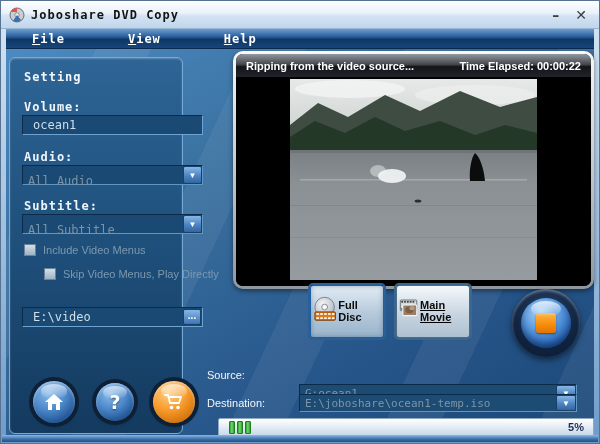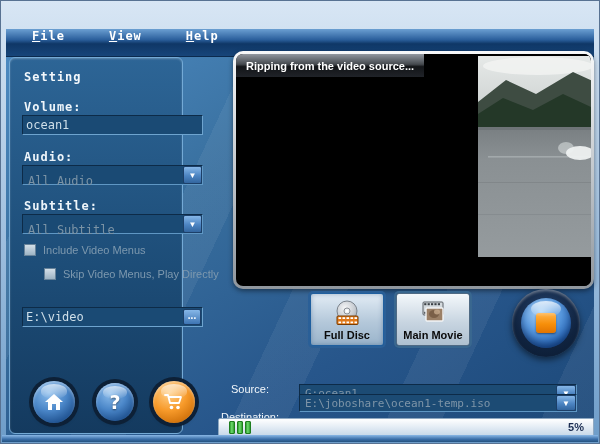--- a/index.html
+++ b/index.html
@@ -14,36 +14,36 @@
   .app-ico{margin-left:8px;}
   .wtitle{margin-left:6px;font:bold 12px "DejaVu Sans Mono",monospace;color:#141414;letter-spacing:1px;}
   .win-controls{margin-left:auto;margin-right:12px;display:flex;gap:16px;}
   .wbtn{font:bold 14px "DejaVu Sans",sans-serif;color:#3c3c3c;cursor:pointer;line-height:14px;}
   
   .client{position:absolute;left:5px;right:5px;top:28px;bottom:8px;
     background:linear-gradient(150deg,#4e8cc4 0%,#39709f 35%,#27568b 70%,#1c4878 100%);}
   .client:before{content:"";position:absolute;inset:0;
     background:repeating-linear-gradient(115deg,transparent 0 90px,rgba(255,255,255,.06) 90px 140px);}
   
-  .menubar{position:absolute;left:5px;right:5px;top:28px;height:28px;display:flex;
+  .menubar{position:absolute;left:5px;right:5px;top:28px;height:20px;display:flex;align-items:center;
     background:linear-gradient(180deg,#6b9fd2 0%,#2a5e9b 40%,#0f3766 55%,#17457a 100%);
     border-bottom:1px solid #0b2a4e;}
   .menu-item{color:#fff;font:bold 12px "DejaVu Sans Mono",monospace;margin-left:24px;cursor:pointer;letter-spacing:1px;}
   .menu-item:first-child{margin-left:26px;}
-  .menu-item + .menu-item{margin-left:44px;}
+  .menu-item + .menu-item{margin-left:63px;}
   .u{text-decoration:underline;}
   
   .left-panel{position:absolute;left:8px;top:56px;width:174px;height:377px;border-radius:6px;
     border:1px solid #74aad6;background:linear-gradient(180deg,#2d6596 0%,#1d4d78 55%,#143a5f 100%);
     box-shadow:inset 0 1px 2px rgba(255,255,255,.25);}
   .panel-title{position:absolute;left:14px;top:12px;color:#f2f7fb;font:bold 12px "DejaVu Sans Mono",monospace;letter-spacing:1px;}
   .flabel{position:absolute;left:14px;color:#eef5fa;font:bold 12px "DejaVu Sans Mono",monospace;letter-spacing:1px;white-space:nowrap;}
   .text-input{position:absolute;left:12px;width:181px;height:20px;background:#1a4a74;
     border:1px solid #6ea4cf;border-top-color:#0d2b48;border-left-color:#0d2b48;
-    color:#cfdfe9;font:12px "DejaVu Sans Mono",monospace;line-height:18px;padding-left:3px;cursor:text;}
+    color:#cfdfe9;font:12px "DejaVu Sans Mono",monospace;line-height:18px;padding-left:10px;cursor:text;}
   .dropdown{position:absolute;left:12px;width:181px;height:20px;background:#1a4a74;
     border:1px solid #5f97c4;border-top-color:#0d2b48;border-left-color:#0d2b48;cursor:default;}
   .dd-value{position:absolute;left:5px;top:7px;color:#7b93a5;font:12px "DejaVu Sans Mono",monospace;line-height:17px;white-space:nowrap;}
   .dd-arrow{position:absolute;right:0;top:0;width:19px;height:18px;border-radius:2px;
     background:linear-gradient(180deg,#86b7e8 0%,#4c84c2 55%,#33669f 100%);
     border:1px solid #1c3f68;color:#fff;font-size:8px;text-align:center;line-height:17px;cursor:pointer;}
   .checkbox-row{position:absolute;display:flex;align-items:center;gap:7px;}
   .checkbox{width:12px;height:12px;border:1px solid #68839a;cursor:pointer;
     background:linear-gradient(180deg,#d4dfe8,#9db3c4);}
   .cb-label{color:#7d98ae;font:11px "Liberation Sans",sans-serif;white-space:nowrap;}
@@ -56,47 +56,47 @@
   .round-blue{background:radial-gradient(circle at 38% 28%,#8cbdec 0%,#4a86c8 45%,#1d4f8d 80%,#143e72 100%);}
   .round-orange{background:radial-gradient(circle at 38% 28%,#ffd08a 0%,#f79a2a 45%,#c96a05 85%,#a55500 100%);}
   .round-btn:after{content:"";position:absolute;left:18%;top:8%;width:64%;height:34%;border-radius:50%;
     background:linear-gradient(180deg,rgba(255,255,255,.65),rgba(255,255,255,0));}
   .rb-glyph{position:absolute;inset:0;display:flex;align-items:center;justify-content:center;
     color:#fff;font:bold 19px "DejaVu Sans",sans-serif;text-shadow:0 1px 2px rgba(0,0,0,.5);}
   
   .video-frame{position:absolute;left:232px;top:50px;width:361px;height:238px;border-radius:10px;
     background:linear-gradient(180deg,#f7f8f9 0%,#c3c8cd 50%,#8f969d 100%);padding:3px;
     box-shadow:0 2px 5px rgba(0,0,0,.45);}
-  .vinner{width:100%;height:100%;border-radius:7px;overflow:hidden;background:#000;display:flex;flex-direction:row;}
+  .vinner{width:100%;height:100%;border-radius:7px;overflow:hidden;background:#000;display:flex;flex-direction:column;}
   .vheader{height:23px;display:flex;align-items:center;justify-content:space-between;padding:0 10px;
     background:linear-gradient(180deg,#9298a0 0%,#44484d 45%,#131518 55%,#202329 100%);
     color:#fff;font:bold 11px "Liberation Sans",sans-serif;white-space:nowrap;}
   .vbody{flex:1;position:relative;background:#000;}
   .scene{position:absolute;left:54px;top:2px;}
   
-  .mode-btn{position:absolute;top:292px;width:74px;height:53px;border-radius:3px;display:flex;
-    flex-direction:column;align-items:center;justify-content:flex-end;padding-bottom:4px;cursor:pointer;}
+  .mode-btn{position:absolute;top:284px;width:74px;height:53px;border-radius:3px;display:flex;
+    flex-direction:row;align-items:center;justify-content:flex-end;padding-bottom:4px;cursor:pointer;}
   .mode-full{left:309px;background:linear-gradient(180deg,#e2ecf5 0%,#b4c8da 55%,#9ab4cb 100%);
     border:1px solid #1f5f9f;box-shadow:0 0 0 2px #2a5f97,inset 0 0 5px rgba(20,60,110,.35);}
   .mode-main{left:395px;background:linear-gradient(180deg,#f4f8fb 0%,#c8d5e1 55%,#aec0d0 100%);
-    border:1px solid #4f6a84;box-shadow:0 0 0 2px #39678f,0 1px 2px rgba(0,0,0,.35);}
+    border:1px solid #4f6a84;box-shadow:0 0 0 2px #39678f,0 1px 2px rgba(0,0,0,.35);text-decoration:underline;}
   .mode-label{font:bold 11px "Liberation Sans",sans-serif;color:#0a0a0a;margin-top:2px;}
   
   .stop-btn{position:absolute;left:511px;top:288px;width:68px;height:68px;border-radius:50%;cursor:pointer;
     background:radial-gradient(circle at 50% 35%,#27446e 0%,#10233f 60%,#0a1a30 100%);
     box-shadow:inset 0 2px 3px rgba(255,255,255,.35),0 3px 6px rgba(0,0,0,.5);}
   .stop-inner{position:absolute;inset:9px;border-radius:50%;
     background:radial-gradient(circle at 40% 28%,#aed5f7 0%,#5b9be0 40%,#2463b4 75%,#174f97 100%);
     box-shadow:inset 0 -4px 7px rgba(0,10,40,.45);}
   .stop-inner:after{content:"";position:absolute;left:20%;top:6%;width:60%;height:32%;border-radius:50%;
     background:linear-gradient(180deg,rgba(255,255,255,.75),rgba(255,255,255,0));}
   .stop-square{position:absolute;left:50%;top:50%;width:20px;height:20px;margin:-10px 0 0 -10px;border-radius:3px;
     background:linear-gradient(180deg,#ffb54d 0%,#f78f0a 55%,#e27400 100%);box-shadow:0 1px 2px rgba(0,0,0,.45);}
   
-  .io-label{position:absolute;width:86px;text-align:center;color:#f2f7fb;font:11px "Liberation Sans",sans-serif;margin-top:14px;}
+  .io-label{position:absolute;width:86px;text-align:left;color:#f2f7fb;font:11px "Liberation Sans",sans-serif;}
   .io-field{position:absolute;left:298px;width:278px;height:18px;background:#1c4b74;
     border:1px solid #5f97c4;border-top-color:#0d2b48;border-left-color:#0d2b48;}
   .io-value{position:absolute;left:5px;top:1px;color:#7e95a8;font:11px "DejaVu Sans Mono",monospace;line-height:15px;white-space:nowrap;}
   .io-arrow{position:absolute;right:0;top:0;width:20px;height:16px;border-radius:2px;
     background:linear-gradient(180deg,#86b7e8 0%,#4c84c2 55%,#33669f 100%);border:1px solid #1c3f68;
     color:#fff;font-size:8px;text-align:center;line-height:15px;cursor:pointer;}
   
   .statusbar{position:absolute;left:217px;top:417px;width:376px;height:19px;
     background:linear-gradient(180deg,#ffffff 0%,#e2ebf4 50%,#c6d7e8 100%);
     border:1px solid #8fa9c2;border-radius:2px 0 0 2px;}
@@ -105,20 +105,33 @@
     background:linear-gradient(90deg,#2f9e2f 0%,#6fdc6f 45%,#2f9e2f 100%);}
   .pct{position:absolute;right:9px;top:2px;color:#1b2d52;font:bold 11px "Liberation Sans",sans-serif;}
   .bottomstrip{position:absolute;left:1px;right:1px;bottom:1px;height:7px;
     background:linear-gradient(180deg,#8ab8e6 0%,#3a6ea8 60%,#24527f 100%);}
 </style>
 </head>
 <body>
 
 <div id="window">
 
+  <div class="titlebar">
+    <svg class="app-ico" width="16" height="16" viewBox="0 0 16 16">
+      <circle cx="8" cy="8" r="7" fill="#c9ced3" stroke="#6a7077"></circle>
+      <circle cx="8" cy="8" r="2.2" fill="#f2f4f5" stroke="#8a9097"></circle>
+      <path d="M2 5 A7 7 0 0 1 8 1 L8 5 Z" fill="#e25544"></path>
+      <path d="M4 14 A7 7 0 0 0 12 13 L8 8 Z" fill="#3a6fb5"></path>
+    </svg>
+    <span class="wtitle">Joboshare DVD Copy</span>
+    <div class="win-controls">
+      <span class="wbtn">–</span>
+      <span class="wbtn">✕</span>
+    </div>
+  </div>
 
   <div class="client"></div>
 
   <div class="menubar">
     <span class="menu-item"><span class="u">F</span><span>ile</span></span>
     <span class="menu-item"><span class="u">V</span><span>iew</span></span>
     <span class="menu-item"><span class="u">H</span><span>elp</span></span>
   </div>
 
   <div class="left-panel">
@@ -171,20 +184,24 @@
           <circle cx="14" cy="14.5" r="1.8" fill="#fff"></circle>
         </svg>
       </span>
     </div>
   </div>
 
   <div class="video-frame">
     <div class="vinner">
       <div class="vheader">
         <span>Ripping from the video source...</span>
+        <span>
+          <span>Time Elapsed:</span>
+          <span>00:00:22</span>
+        </span>
       </div>
       <div class="vbody">
         <svg class="scene" width="247" height="201" viewBox="0 0 247 201" preserveAspectRatio="none">
           <defs>
             <linearGradient id="sky" x1="0" y1="0" x2="0" y2="1">
               <stop offset="0" stop-color="#e6e9e8"></stop>
                 <stop offset="1" stop-color="#c2c8c7"></stop>
             </linearGradient>
             <linearGradient id="water" x1="0" y1="0" x2="0" y2="1">
               <stop offset="0" stop-color="#797f82"></stop>

